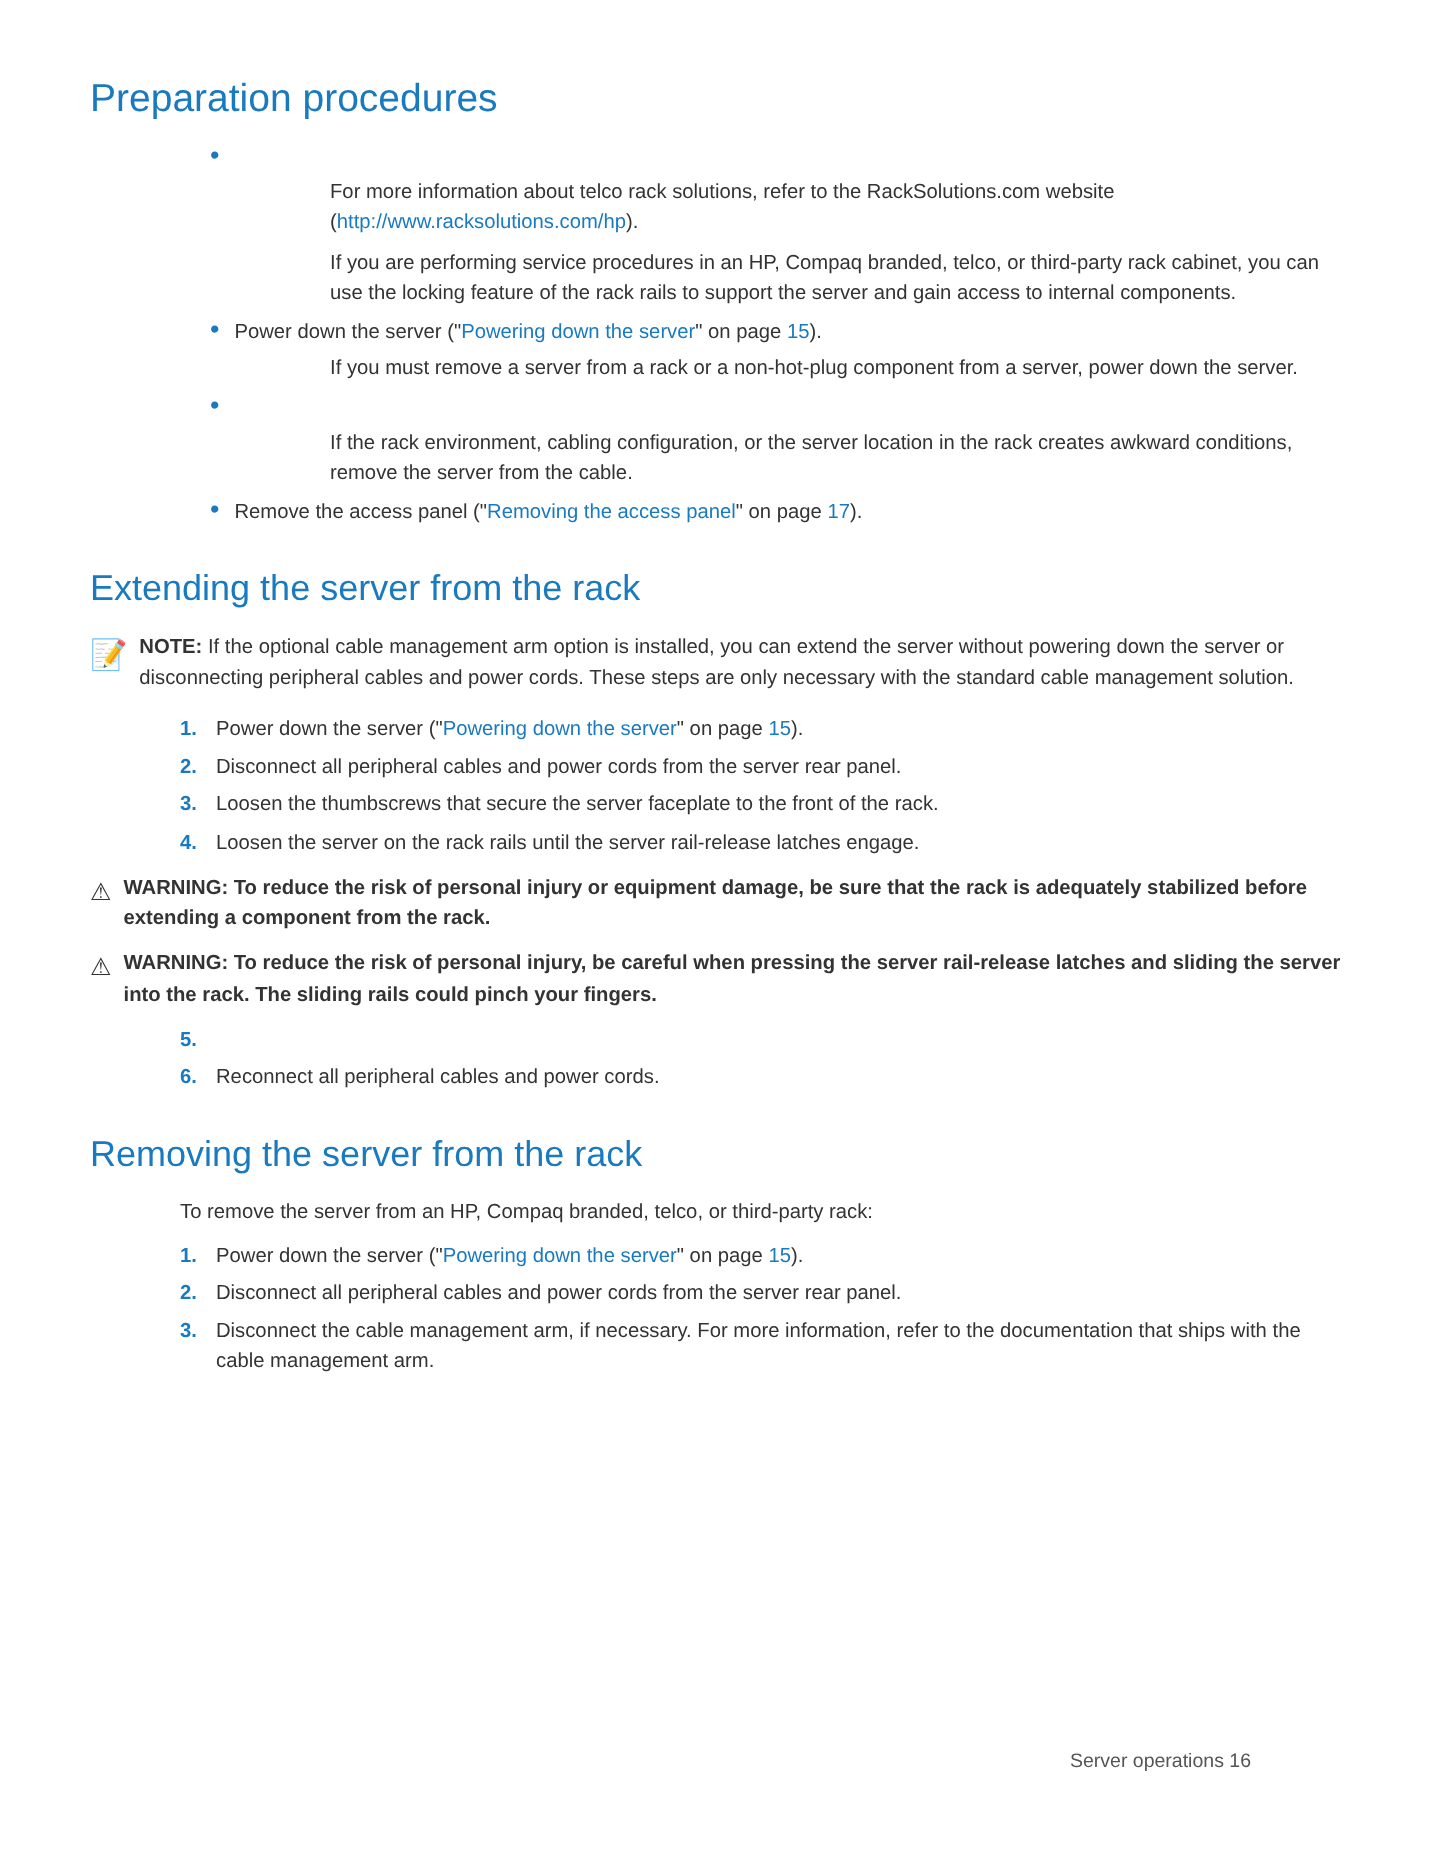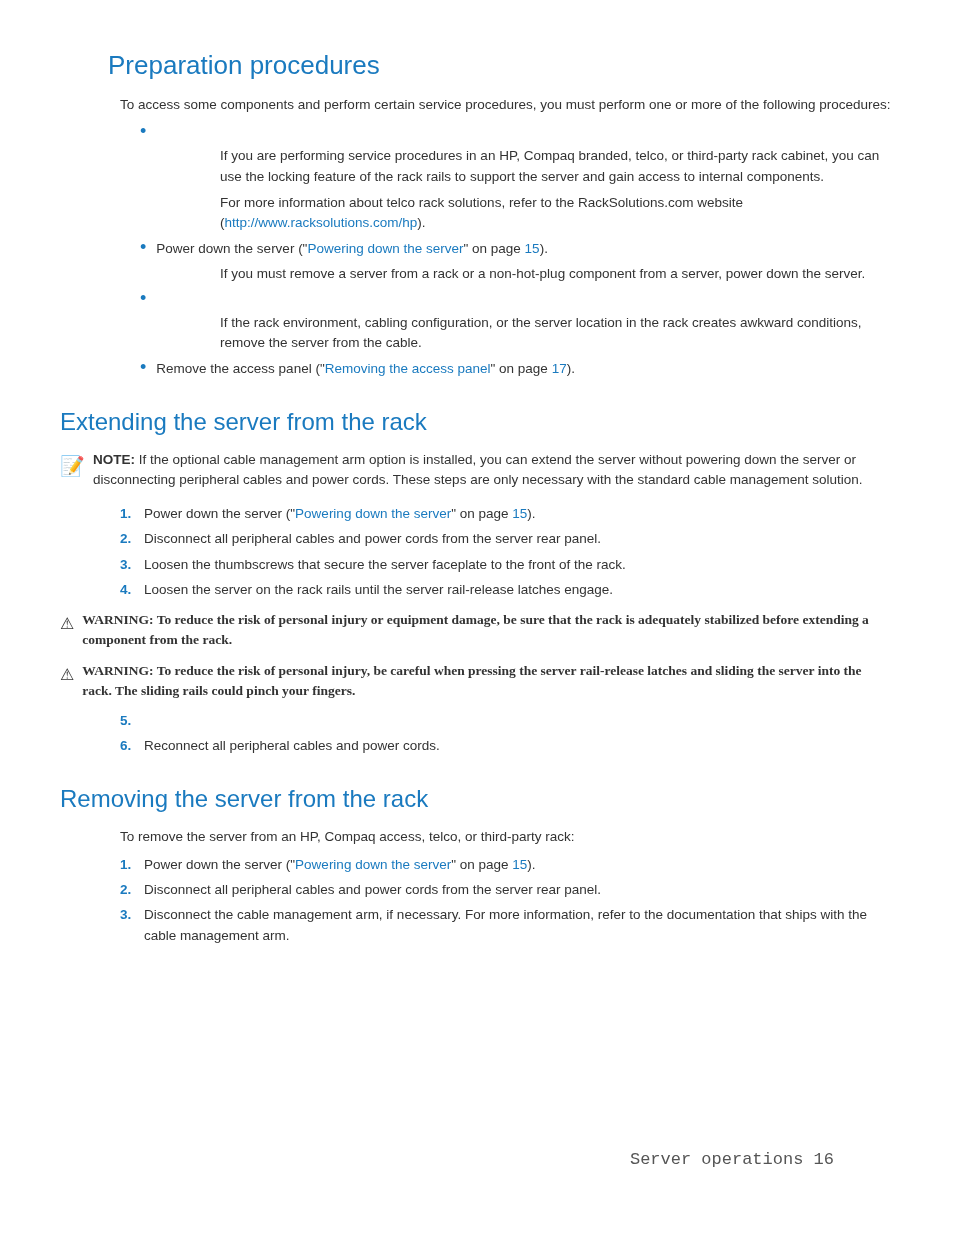--- a/index.html
+++ b/index.html
@@ -11,21 +11,20 @@
       width: 954px;
       min-height: 1235px;
       padding: 40px 60px 60px 60px;
     }
     h1.section-title {
       color: #1a7abf;
       font-size: 26px;
       font-weight: normal;
       margin-bottom: 14px;
       margin-top: 10px;
-      margin-left: 48px;
     }
     h2.section-title {
       color: #1a7abf;
       font-size: 24px;
       font-weight: normal;
       margin-bottom: 14px;
       margin-top: 28px;
     }
     .body-text {
       margin-left: 60px;
@@ -116,56 +115,51 @@
       line-height: 1.5;
     }
     .warning-icon {
       font-size: 16px;
       margin-right: 8px;
       flex-shrink: 0;
       margin-top: 2px;
     }
     .warning-text {
       font-size: 13.5px;
-      font-family: Liberation Serif, serif;
     }
     .footer {
       position: absolute;
-      bottom: 36px;
+      bottom: 24px;
       right: 60px;
       color: #555;
-      font-size: 17px;
-      font-family: Liberation Mono, monospace;
+      font-size: 13px;
     }
     .page-wrapper {
       position: relative;
       min-height: 1155px;
     }
   </style>
 </head>
 <body>
 
 <div class="page-wrapper">
 
   <h1 class="section-title">Preparation procedures</h1>
 
-  <div class="body-text">
-    <span>To access some components and perform certain service procedures, you must perform one or more of the following procedures:</span>
-  </div>
 
   <div class="bullet-list">
 
     <div class="bullet-item">
       <span class="bullet-dot">•</span>
     </div>
     <div class="indent-text">
+      For more information about telco rack solutions, refer to the RackSolutions.com website (<a class="link" href="#">http://www.racksolutions.com/hp</a>).
+    </div>
+    <div class="indent-text">
       If you are performing service procedures in an HP, Compaq branded, telco, or third-party rack cabinet, you can use the locking feature of the rack rails to support the server and gain access to internal components.
-    </div>
-    <div class="indent-text">
-      For more information about telco rack solutions, refer to the RackSolutions.com website (<a class="link" href="#">http://www.racksolutions.com/hp</a>).
     </div>
 
     <div class="bullet-item">
       <span class="bullet-dot">•</span>
       <div class="bullet-content">
         Power down the server ("<a class="link" href="#">Powering down the server</a>" on page <a class="link" href="#">15</a>).
       </div>
     </div>
     <div class="indent-text">
       If you must remove a server from a rack or a non-hot-plug component from a server, power down the server.
@@ -243,21 +237,21 @@
     <div class="ordered-item">
       <span class="ordered-num-blue">6.</span>
       <div>Reconnect all peripheral cables and power cords.</div>
     </div>
 
   </div>
 
   <h2 class="section-title">Removing the server from the rack</h2>
 
   <div class="body-text">
-    To remove the server from an HP, Compaq access, telco, or third-party rack:
+    To remove the server from an HP, Compaq branded, telco, or third-party rack:
   </div>
 
   <div class="ordered-list">
 
     <div class="ordered-item">
       <span class="ordered-num-blue">1.</span>
       <div>Power down the server ("<a class="link" href="#">Powering down the server</a>" on page <a class="link" href="#">15</a>).</div>
     </div>
 
     <div class="ordered-item">

